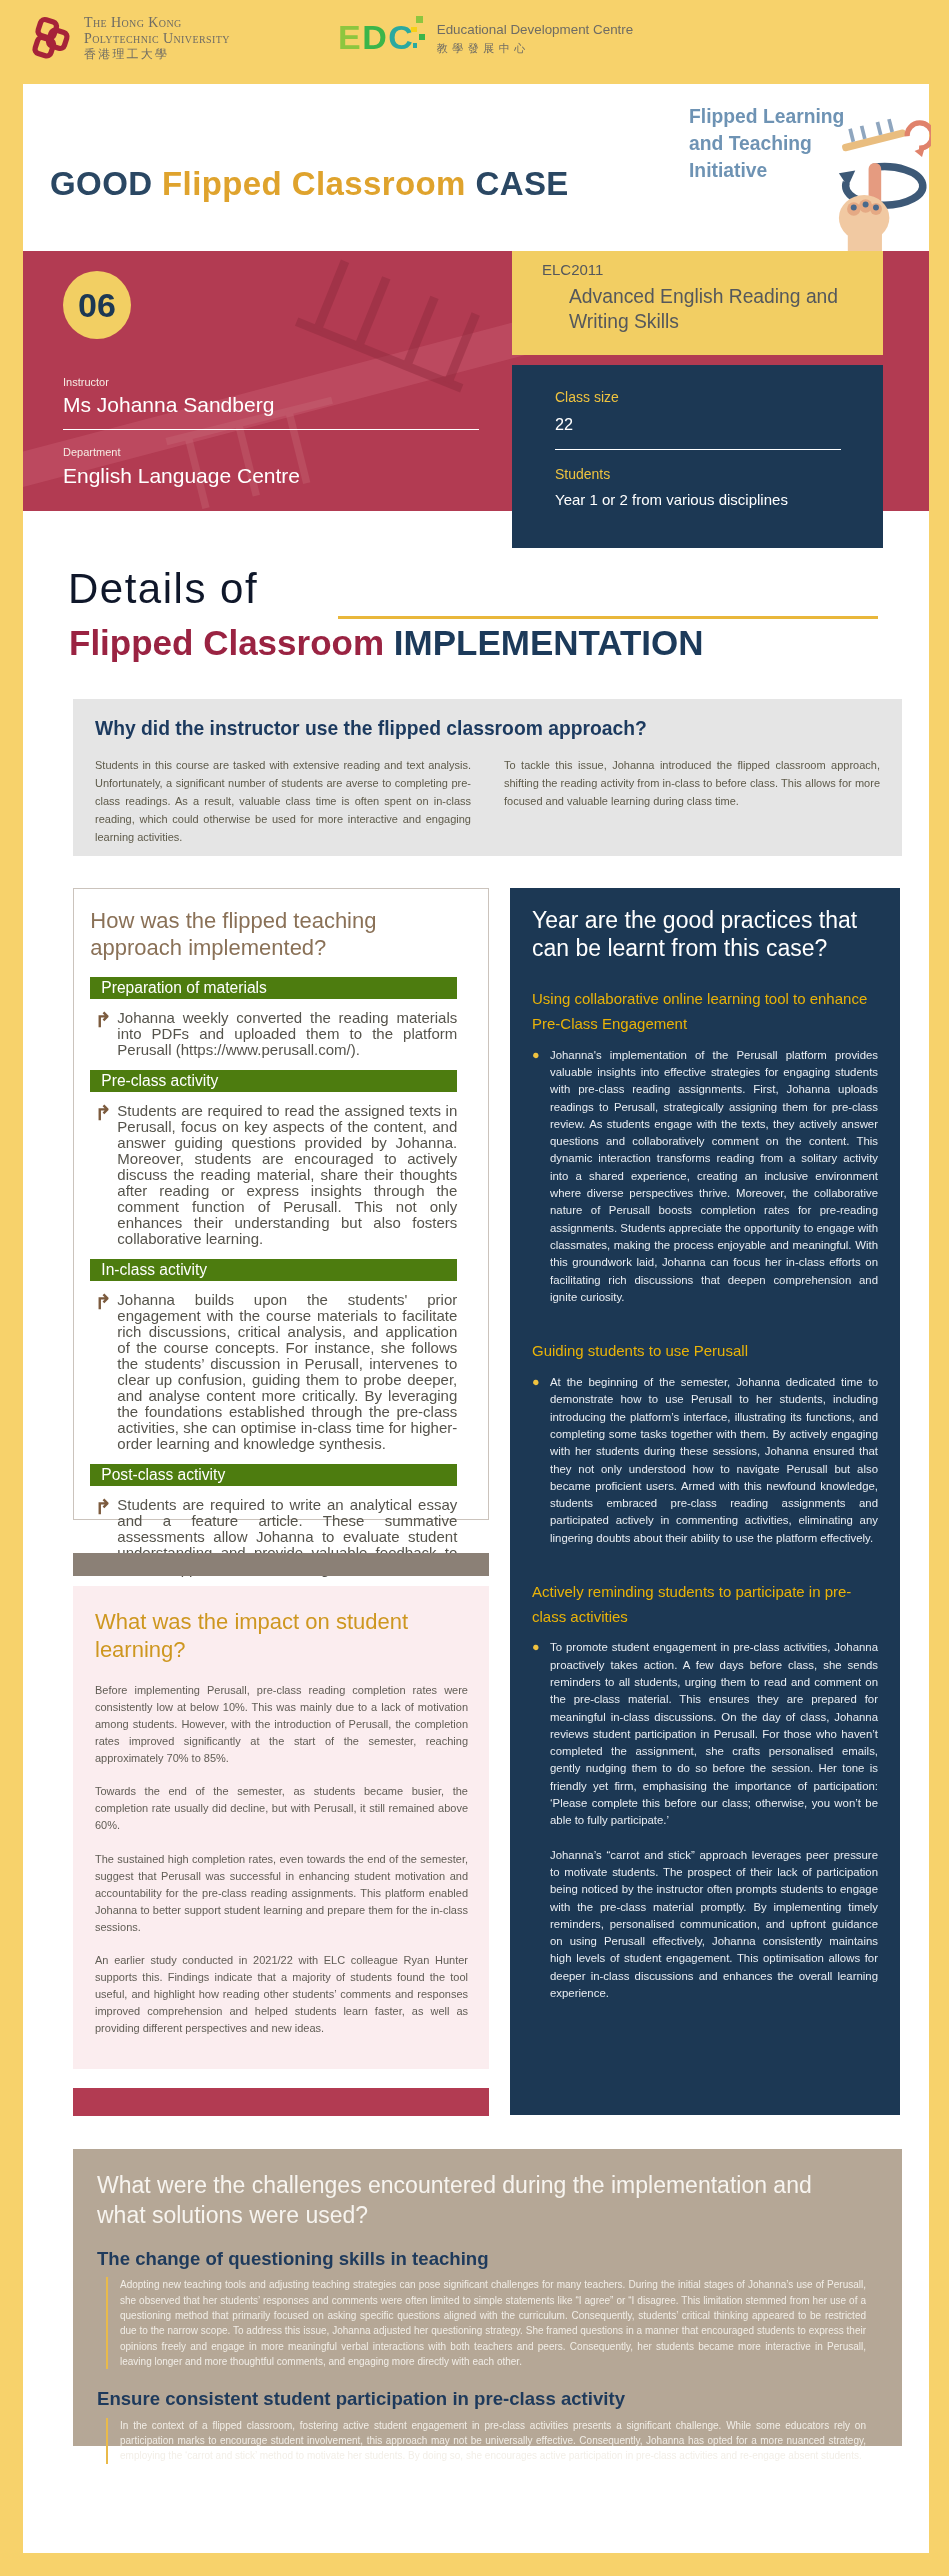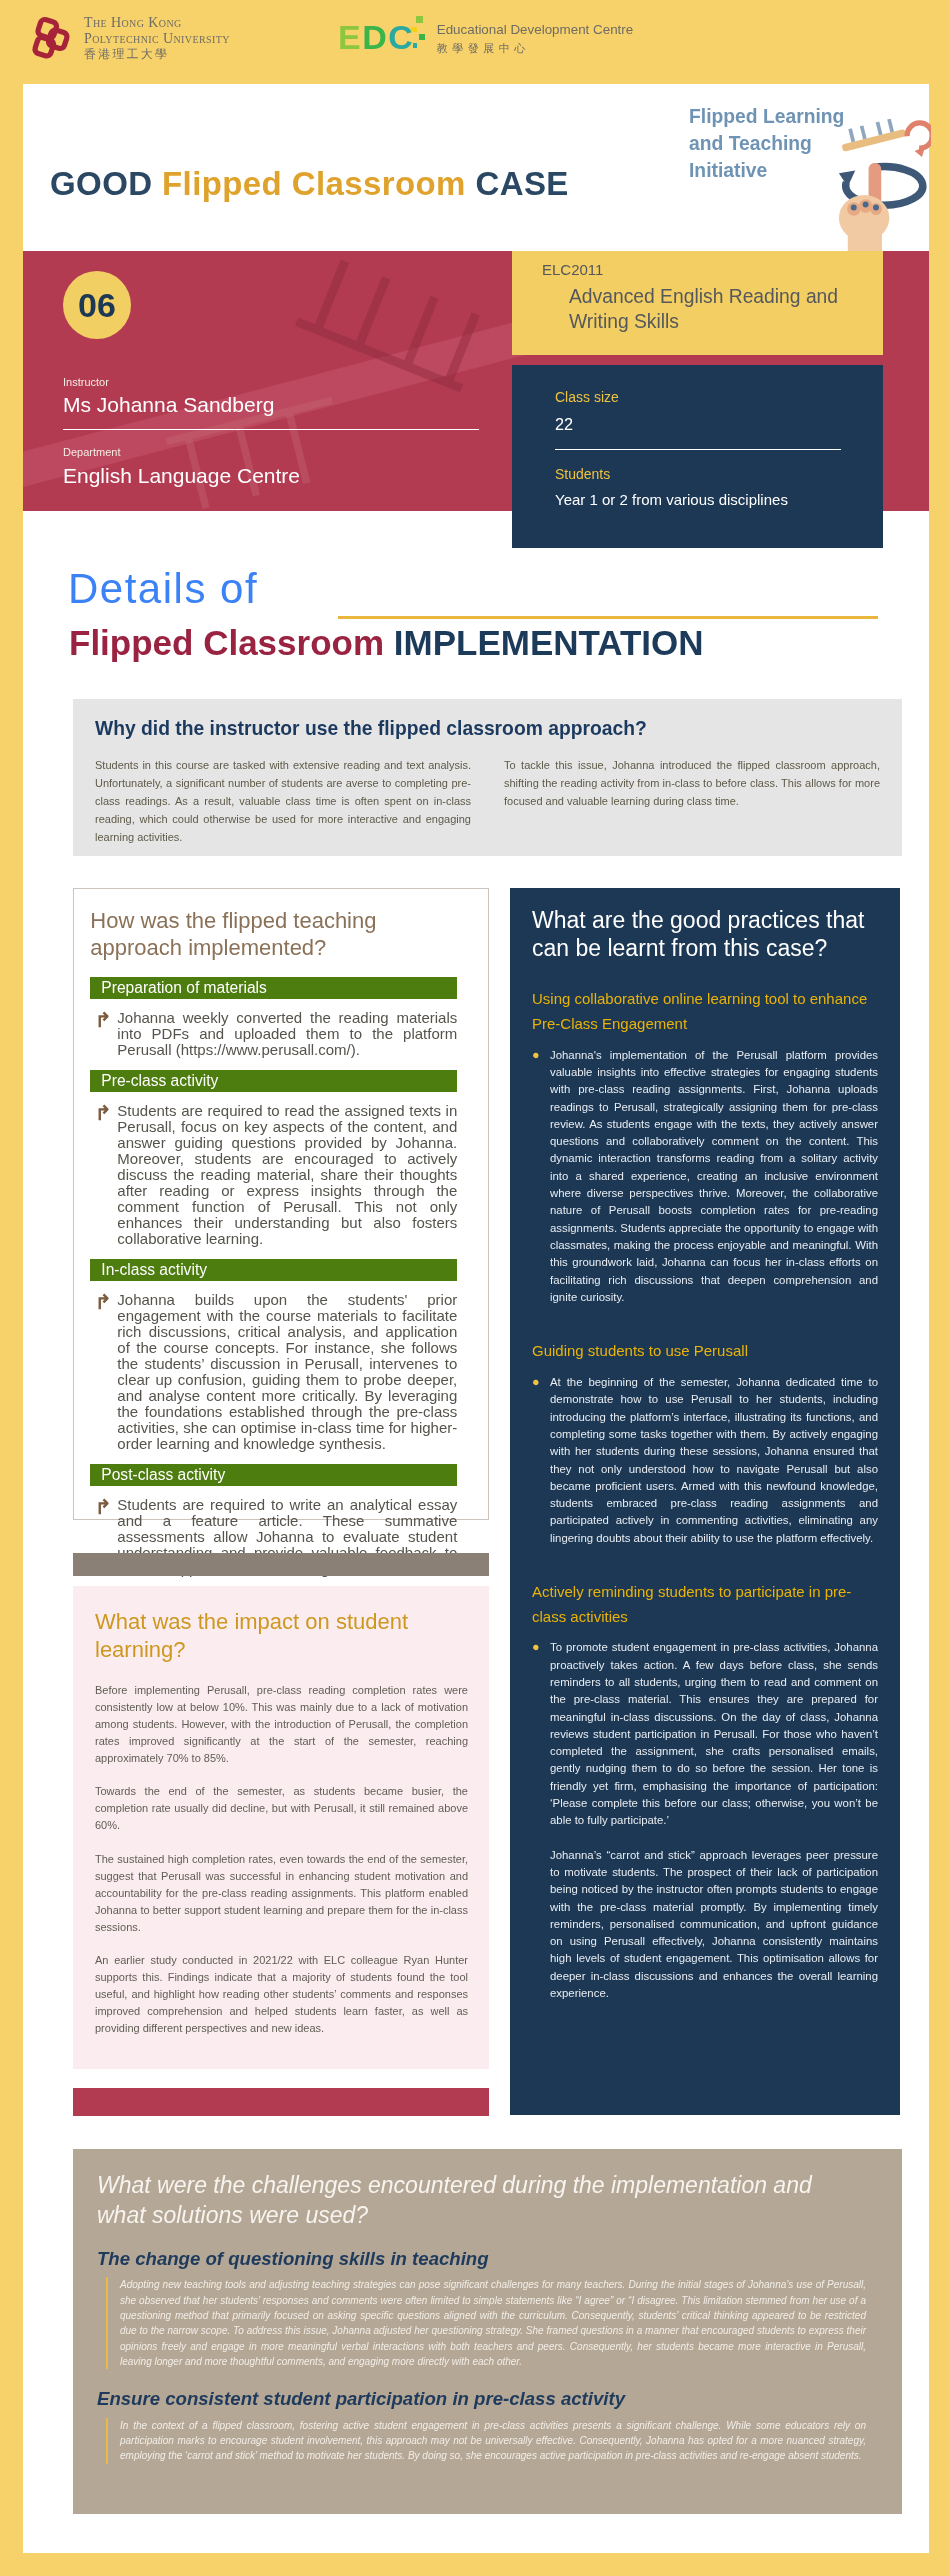--- a/index.html
+++ b/index.html
@@ -40,21 +40,21 @@
   .inst-hr{width:416px;border:none;border-top:1.5px solid #ffffff;margin:0 0 16.3px 0;}
   .course-box{position:absolute;left:489px;top:0;width:371px;height:104px;background:#F2CE63;box-sizing:border-box;padding:10.4px 22px 0 30px;}
   .course-code{font-size:15px;color:#54575C;margin-bottom:6.7px;}
   .course-title{font-size:19.3px;color:#55585C;padding-left:27px;line-height:24.5px;width:312px;}
   .info-box{position:absolute;left:489px;top:114px;width:371px;height:183px;background:#1C3854;box-sizing:border-box;padding:24px 42px 0 43px;}
   .info-label{font-size:14px;color:#EFC33F;margin-bottom:9.6px;}
   .info-value{font-size:16.3px;color:#ffffff;margin-bottom:15px;}
   .info-hr{width:286px;border:none;border-top:1.5px solid #ffffff;margin:0 0 16.3px 0;}
   .info-value2{font-size:15px;color:#ffffff;}
   
-  .details-light{position:absolute;left:45px;top:481px;font-size:42px;font-weight:300;letter-spacing:1.5px;color:#3b82f6;}
+  .details-light{position:absolute;left:45px;top:481px;font-size:42px;font-weight:300;letter-spacing:1.5px;color:#0f172a;}
   .details-underline{position:absolute;left:315px;top:532px;width:540px;height:3px;background:#E9B73B;}
   .details-strong{position:absolute;left:46px;top:539px;font-size:35px;font-weight:700;}
   .details-strong .maroon{color:#9A2342;}
   .details-strong .navy{color:#1C3A5A;}
   
   .why{position:absolute;left:50px;top:615px;width:829px;height:157px;background:#e5e5e5;box-sizing:border-box;padding:18.6px 22px 0 22px;}
   .why h2{margin:0 0 16.3px 0;font-size:19.3px;font-weight:600;color:#1C3A5F;}
   .why-cols{display:flex;gap:33px;}
   .why-cols p{margin:0;flex:1;font-size:11px;line-height:18px;color:#5E5A49;text-align:justify;}
   
@@ -73,21 +73,21 @@
   
   .practices{position:absolute;left:487px;top:804px;width:390px;height:1227px;background:#1C3854;box-sizing:border-box;padding:19.3px 22px 0 22px;}
   .practices h2{margin:0 0 25px 0;font-size:23px;font-weight:400;line-height:27.5px;color:#ffffff;}
   .practices h3{margin:0 0 10.4px 0;font-size:15px;font-weight:400;line-height:24.5px;color:#eab308;}
   .practices h3.gap{margin-top:33px;}
   .p-bullet{display:flex;}
   .dot-glyph{flex:0 0 18px;width:18px;color:#F0C23F;font-size:12.6px;line-height:17.3px;}
   .p-bullet p,.p-cont{margin:0;flex:1;font-size:11.4px;line-height:17.3px;color:#E9EDF2;text-align:justify;}
   .p-cont{margin-left:18px;margin-top:17px;}
   
-  .challenges{position:absolute;left:50px;top:2065px;width:829px;height:365px;background:#B5A796;box-sizing:border-box;padding:21px 30px 1px 24px;font-style:italic;}
+  .challenges{position:absolute;left:50px;top:2065px;width:829px;height:297px;background:#B5A796;box-sizing:border-box;padding:21px 30px 1px 24px;}
   .challenges h2{margin:0 0 18px 0;width:742px;font-size:23px;font-weight:300;line-height:30px;color:#F7F4EF;}
   .challenges h3{margin:0 0 7.4px 0;font-size:18.6px;font-weight:600;color:#1E3A5C;}
   .challenges h3.gap{margin-top:19.3px;}
   .chal-para{border-left:2.2px solid #E9BA4A;margin:0 0 0 9px;padding-left:12px;font-size:10px;line-height:15.3px;color:#F2EEE7;text-align:justify;width:746px;}
 </style>
 </head>
 <body>
 
 <header class="top-logos">
   <div class="polyu">
@@ -235,21 +235,21 @@
   <section class="impact">
     <h2>What was the impact on student learning?</h2>
     <p>Before implementing Perusall, pre-class reading completion rates were consistently low at below 10%. This was mainly due to a lack of motivation among students. However, with the introduction of Perusall, the completion rates improved significantly at the start of the semester, reaching approximately 70% to 85%.</p>
     <p>Towards the end of the semester, as students became busier, the completion rate usually did decline, but with Perusall, it still remained above 60%.</p>
     <p>The sustained high completion rates, even towards the end of the semester, suggest that Perusall was successful in enhancing student motivation and accountability for the pre-class reading assignments. This platform enabled Johanna to better support student learning and prepare them for the in-class sessions.</p>
     <p>An earlier study conducted in 2021/22 with ELC colleague Ryan Hunter supports this. Findings indicate that a majority of students found the tool useful, and highlight how reading other students’ comments and responses improved comprehension and helped students learn faster, as well as providing different perspectives and new ideas.</p>
   </section>
   <div class="crimson-bar"></div>
 
   <section class="practices">
-    <h2>What are the good practices that can be learnt from this case?</h2>
+    <h2>Year are the good practices that can be learnt from this case?</h2>
 
     <h3>Using collaborative online learning tool to enhance Pre-Class Engagement</h3>
     <div class="p-bullet">
       <span class="dot-glyph">●</span>
       <p>Johanna's implementation of the Perusall platform provides valuable insights into effective strategies for engaging students with pre-class reading assignments. First, Johanna uploads readings to Perusall, strategically assigning them for pre-class review. As students engage with the texts, they actively answer questions and collaboratively comment on the content. This dynamic interaction transforms reading from a solitary activity into a shared experience, creating an inclusive environment where diverse perspectives thrive. Moreover, the collaborative nature of Perusall boosts completion rates for pre-reading assignments. Students appreciate the opportunity to engage with classmates, making the process enjoyable and meaningful. With this groundwork laid, Johanna can focus her in-class efforts on facilitating rich discussions that deepen comprehension and ignite curiosity.</p>
     </div>
 
     <h3 class="gap">Guiding students to use Perusall</h3>
     <div class="p-bullet">
       <span class="dot-glyph">●</span>

